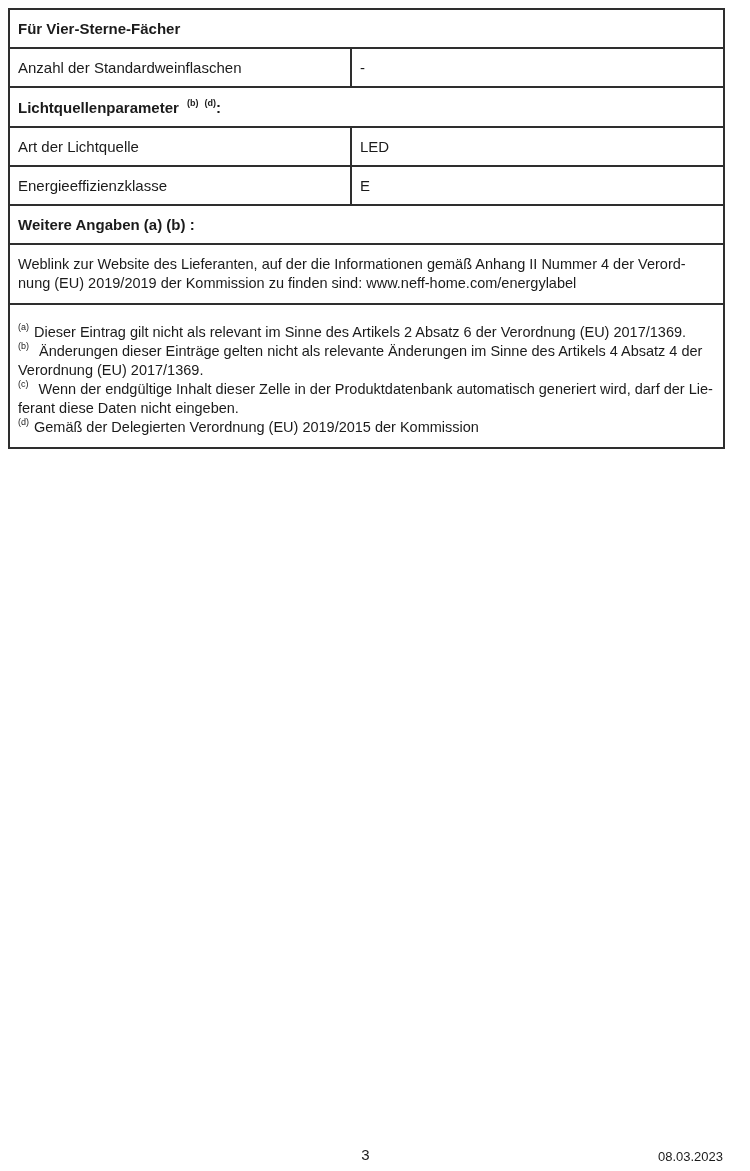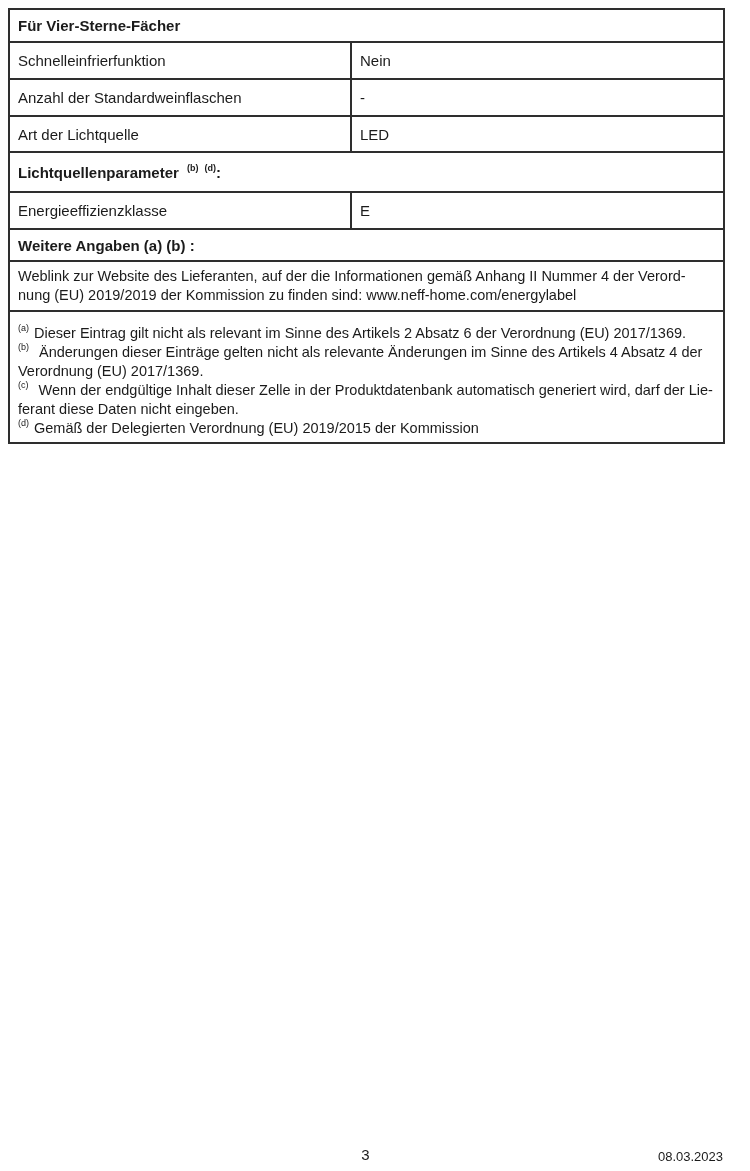--- a/index.html
+++ b/index.html
@@ -21,21 +21,21 @@
     position: absolute;
     left: 8px; top: 8px;
     width: 715px;
     border-collapse: collapse;
     table-layout: fixed;
   }
   table.spec td {
     border: 2px solid #2e2e2e;
     font-size: 15px;
     vertical-align: middle;
-    padding: 4px 8px;
+    padding: 10px 8px;
     overflow: hidden;
   }
   td.section { font-weight: bold; }
   td.textcell {
     vertical-align: top;
     padding: 7px 8px 9px 8px;
     border-radius: 24px;
   }
   td.fncell {
     vertical-align: top;
@@ -96,40 +96,36 @@
       <col style="width:182px">
     </colgroup>
 
     <tbody>
         <tr style="height:33px">
       <td colspan="3" class="section">
         <span>Für Vier-Sterne-Fächer</span>
       </td>
     </tr>
 
-    <tr style="height:37px">
-      <td>Schnelleinfrierfunktion</td>
-      <td colspan="2">Nein</td>
-    </tr>
 
 
     <tr style="height:37px">
       <td>Anzahl der Standardweinflaschen</td>
       <td colspan="2">-</td>
     </tr>
 
-    <tr style="height:36px">
-      <td>Art der Lichtquelle</td>
-      <td colspan="2">LED</td>
-    </tr>
-
     <tr style="height:40px">
       <td colspan="3" class="section">
         <span>Lichtquellenparameter</span><sup class="fn sp1">(b)</sup><sup class="fn sp2">(d)</sup><span class="suffix-tight">:</span>
       </td>
+    </tr>
+
+    <tr style="height:36px">
+      <td>Art der Lichtquelle</td>
+      <td colspan="2">LED</td>
     </tr>
 
     <tr style="height:37px">
       <td>Energieeffizienzklasse</td>
       <td colspan="2">E</td>
     </tr>
 
 
     <tr style="height:32px">
       <td colspan="3" class="section">

